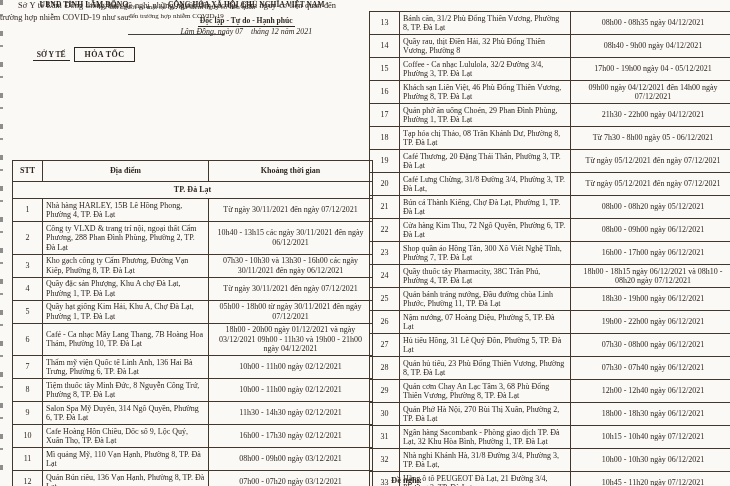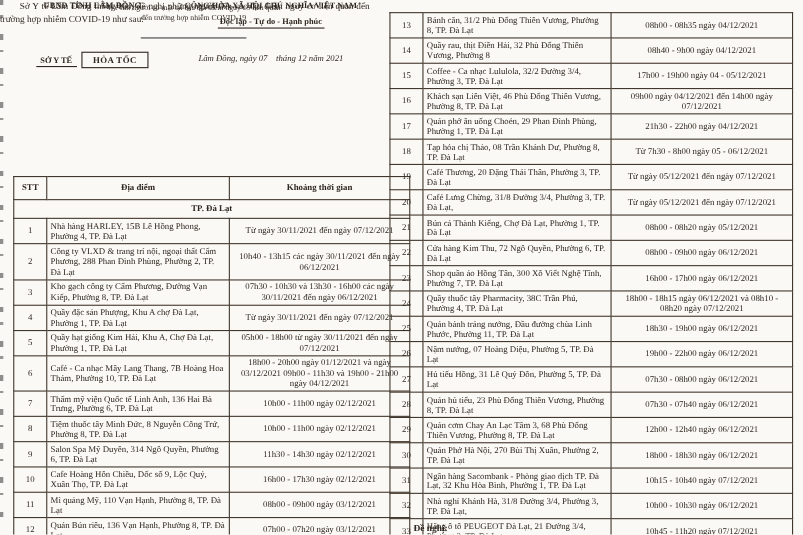--- a/index.html
+++ b/index.html
@@ -2,33 +2,33 @@
 <html><head>
 <meta charset="utf-8">
 <style>
   html,body{margin:0;padding:0;width:730px;height:486px;overflow:hidden;
     background:#fbf9f5;font-family:"Liberation Serif","DejaVu Serif",serif;color:#2e2620;}
   .sheet{position:relative;width:610px;height:486px;}
   .scan-edge{position:absolute;left:0;top:6;width:3px;height:474px;opacity:.5;
     background:repeating-linear-gradient(180deg,#222 0 5px,transparent 5px 14px,#333 14px 16px,transparent 16px 31px);}
   .page{position:absolute;top:0;width:365px;height:486px;}
   .page-left{left:0;}
-  .page-right{left:346px;text-decoration:underline;}
+  .page-right{left:361px;text-decoration:underline;}
 
   
   .hdr{position:absolute;top:9;left:10;width:350;display:flex;}
   .hdr-left{width:168px;text-align:center;}
   .hdr-right{flex:1;text-align:center;}
   .org{font-size:7.6px;font-weight:bold;letter-spacing:.1px;}
   .dept{font-size:7.6px;font-weight:bold;display:inline-block;border-bottom:1px solid #2e2620;padding:0 4px 1px;margin-top:1px;}
   .docnum{font-size:7.6px;margin-top:5px;white-space:pre;}
   .stamp{display:inline-block;margin-top:20px;border:1.5px solid #2e2620;padding:2px 10px;font-size:8px;font-weight:bold;letter-spacing:.4px;}
   .motto1{font-size:7.4px;font-weight:bold;letter-spacing:.1px;}
   .motto2{font-size:7.6px;font-weight:bold;display:inline-block;border-bottom:1px solid #2e2620;padding:0 2px 1px;margin-top:2px;}
-  .pdate{font-size:7.9px;font-style:italic;margin-top:21px;white-space:pre;}
+  .pdate{font-size:7.9px;font-style:italic;margin-top:0;white-space:pre;}
 
   
   .title-wrap{position:absolute;top:72;left:18;width:352px;text-align:center;}
   .title{font-size:8.3px;font-weight:bold;letter-spacing:.2px;}
   .subtitle{font-size:7px;line-height:9px;margin-top:3px;}
   .subtitle .u2{display:inline-block;border-bottom:1px solid #404040;padding-bottom:13px;}
 
   .intro{position:absolute;top:112;left:13;width:336px;font-size:8.4px;line-height:11.5px;
     text-align:justify;text-indent:18px;margin:0;}
 

